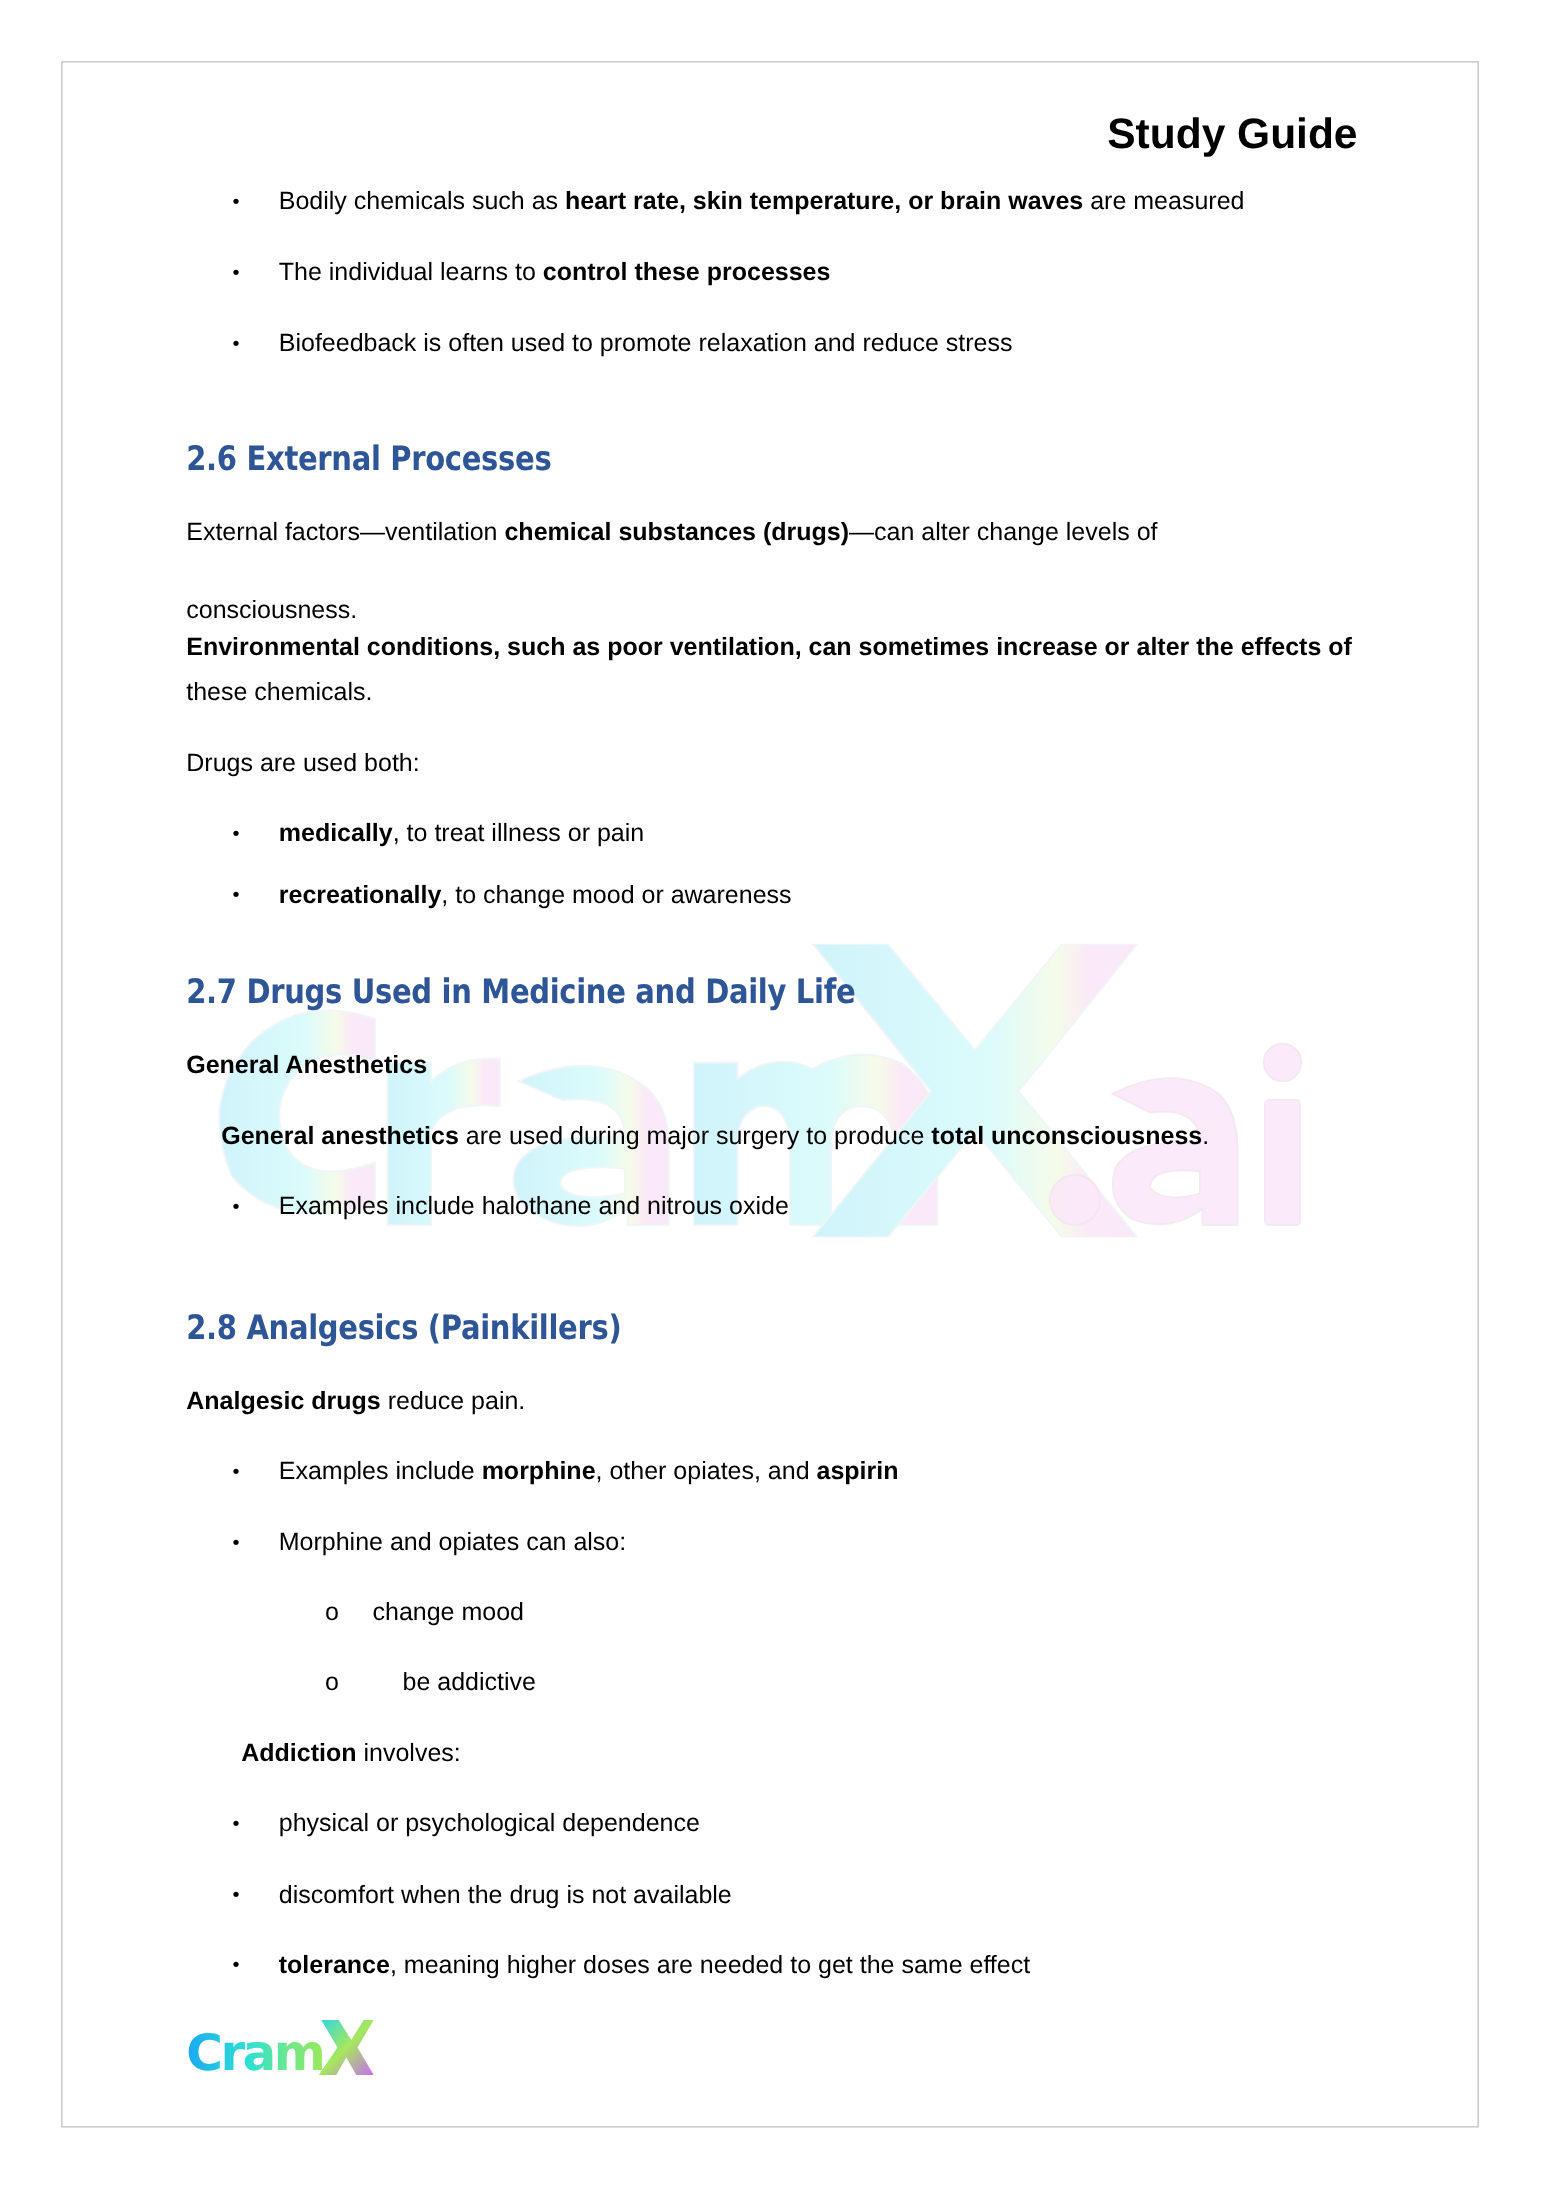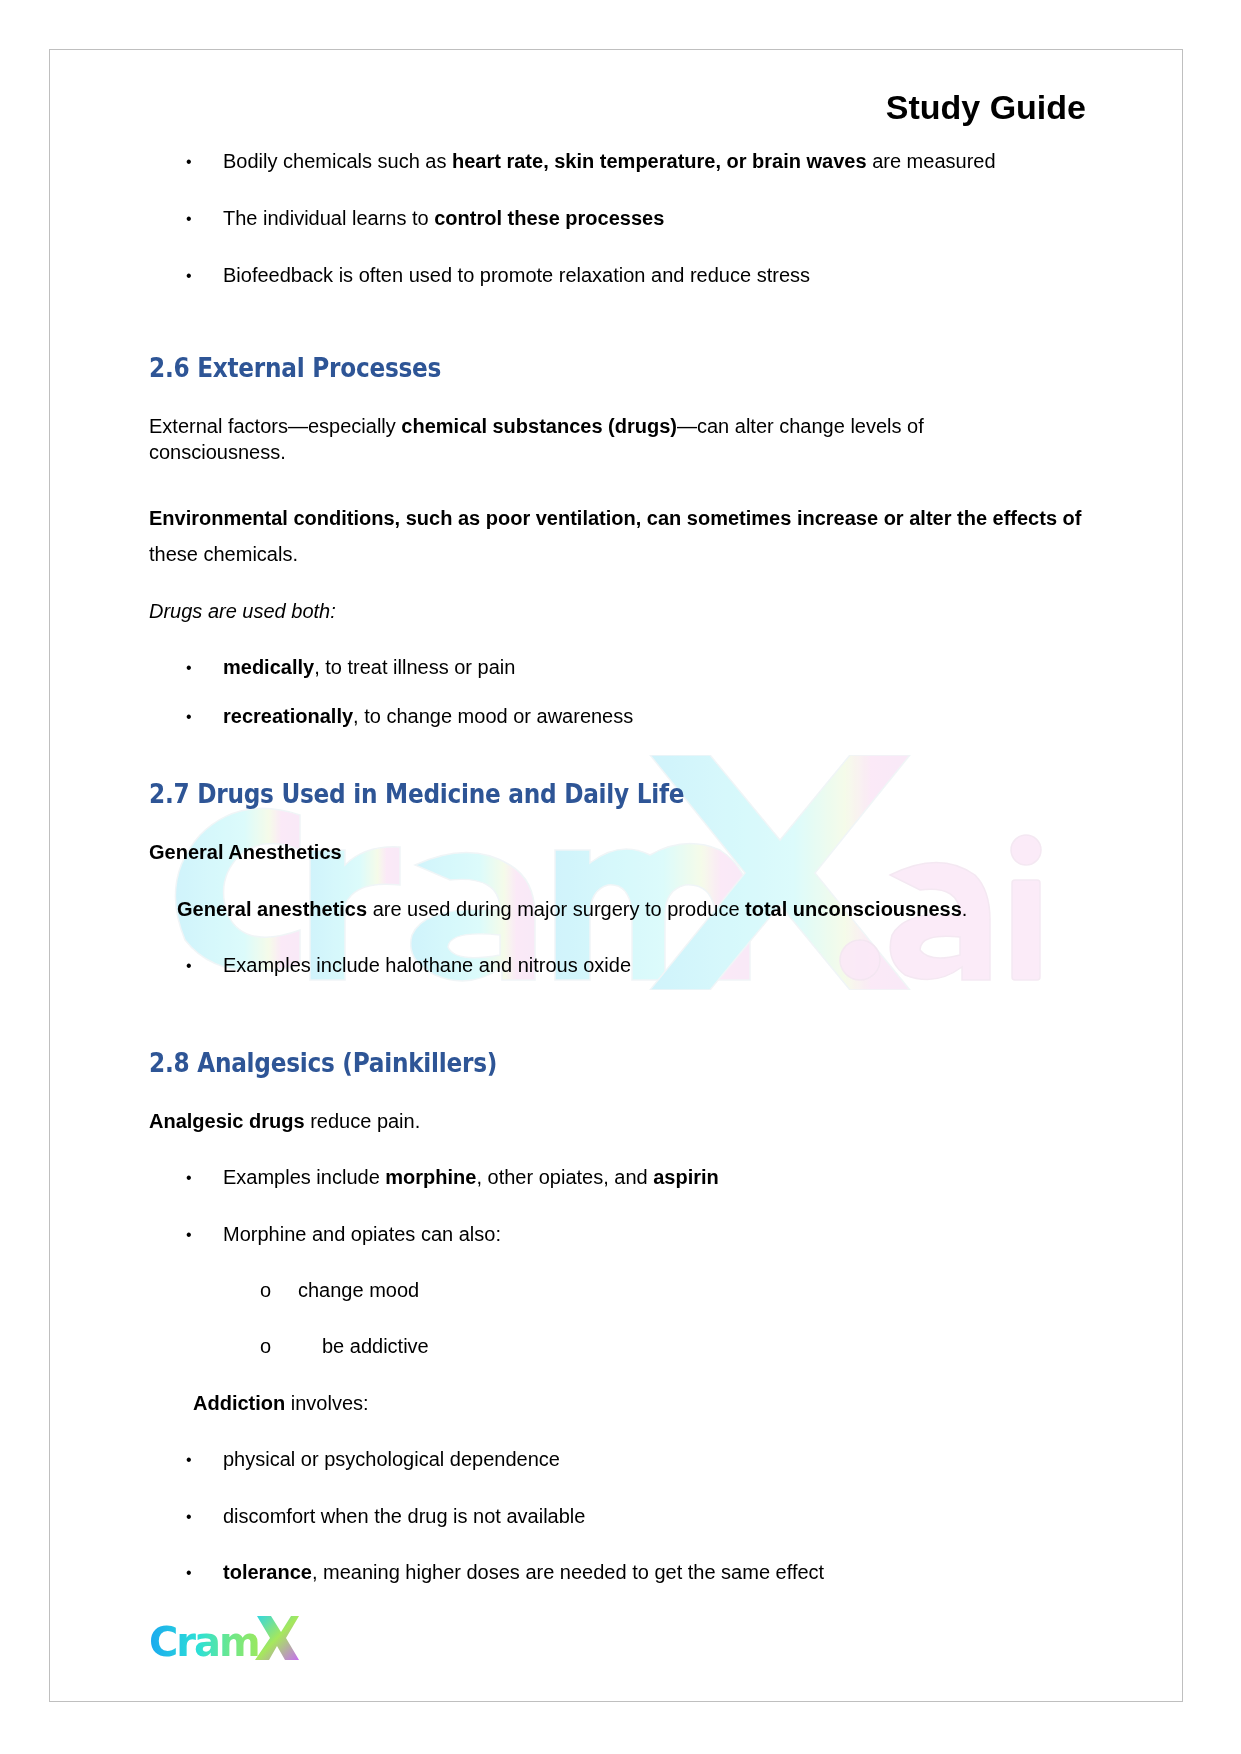--- a/index.html
+++ b/index.html
@@ -57,25 +57,25 @@
 <div class="abs txt bullet-dot" style="left:186px; top:150px;">•</div>
 <div class="abs txt" style="left:223px; top:149px;"><span>Bodily chemicals such as </span><b>heart rate, skin temperature, or brain waves</b><span> are measured</span></div>
 
 <div class="abs txt bullet-dot" style="left:186px; top:207px;">•</div>
 <div class="abs txt" style="left:223px; top:206px;"><span>The individual learns to </span><b>control these processes</b></div>
 
 <div class="abs txt bullet-dot" style="left:186px; top:264px;">•</div>
 <div class="abs txt" style="left:223px; top:263px;">Biofeedback is often used to promote relaxation and reduce stress</div>
 
 <div class="abs h2" style="left:149px; top:352px;">2.6 External Processes</div>
-<div class="abs txt" style="left:149px; top:414px;"><span>External factors—especially </span><b>chemical substances (drugs)</b><span>—can alter change levels of</span></div>
-<div class="abs txt" style="left:149px; top:440px;text-align:right;">consciousness.</div>
+<div class="abs txt" style="left:149px; top:414px;"><span>External factors—ventilation </span><b>chemical substances (drugs)</b><span>—can alter change levels of</span></div>
+<div class="abs txt" style="left:149px; top:476px;text-align:right;">consciousness.</div>
 <div class="abs txt" style="left:149px; top:506px;font-weight:bold;">Environmental conditions, such as poor ventilation, can sometimes increase or alter the effects of</div>
 <div class="abs txt" style="left:149px; top:542px;">these chemicals.</div>
-<div class="abs txt" style="left:149px; top:599px;font-style:italic;">Drugs are used both:</div>
+<div class="abs txt" style="left:149px; top:599px;">Drugs are used both:</div>
 
 <div class="abs txt bullet-dot" style="left:186px; top:656px;">•</div>
 <div class="abs txt" style="left:223px; top:655px;"><b>medically</b><span>, to treat illness or pain</span></div>
 <div class="abs txt bullet-dot" style="left:186px; top:705px;">•</div>
 <div class="abs txt" style="left:223px; top:704px;"><b>recreationally</b><span>, to change mood or awareness</span></div>
 
 <div class="abs h2" style="left:149px; top:778px;">2.7 Drugs Used in Medicine and Daily Life</div>
 <div class="abs txt" style="left:149px; top:840px;"><b>General Anesthetics</b></div>
 <div class="abs txt" style="left:149px; top:897px;margin-left:28px;"><b>General anesthetics</b><span> are used during major surgery to produce </span><b>total unconsciousness</b><span>.</span></div>
 <div class="abs txt bullet-dot" style="left:186px; top:954px;">•</div>

